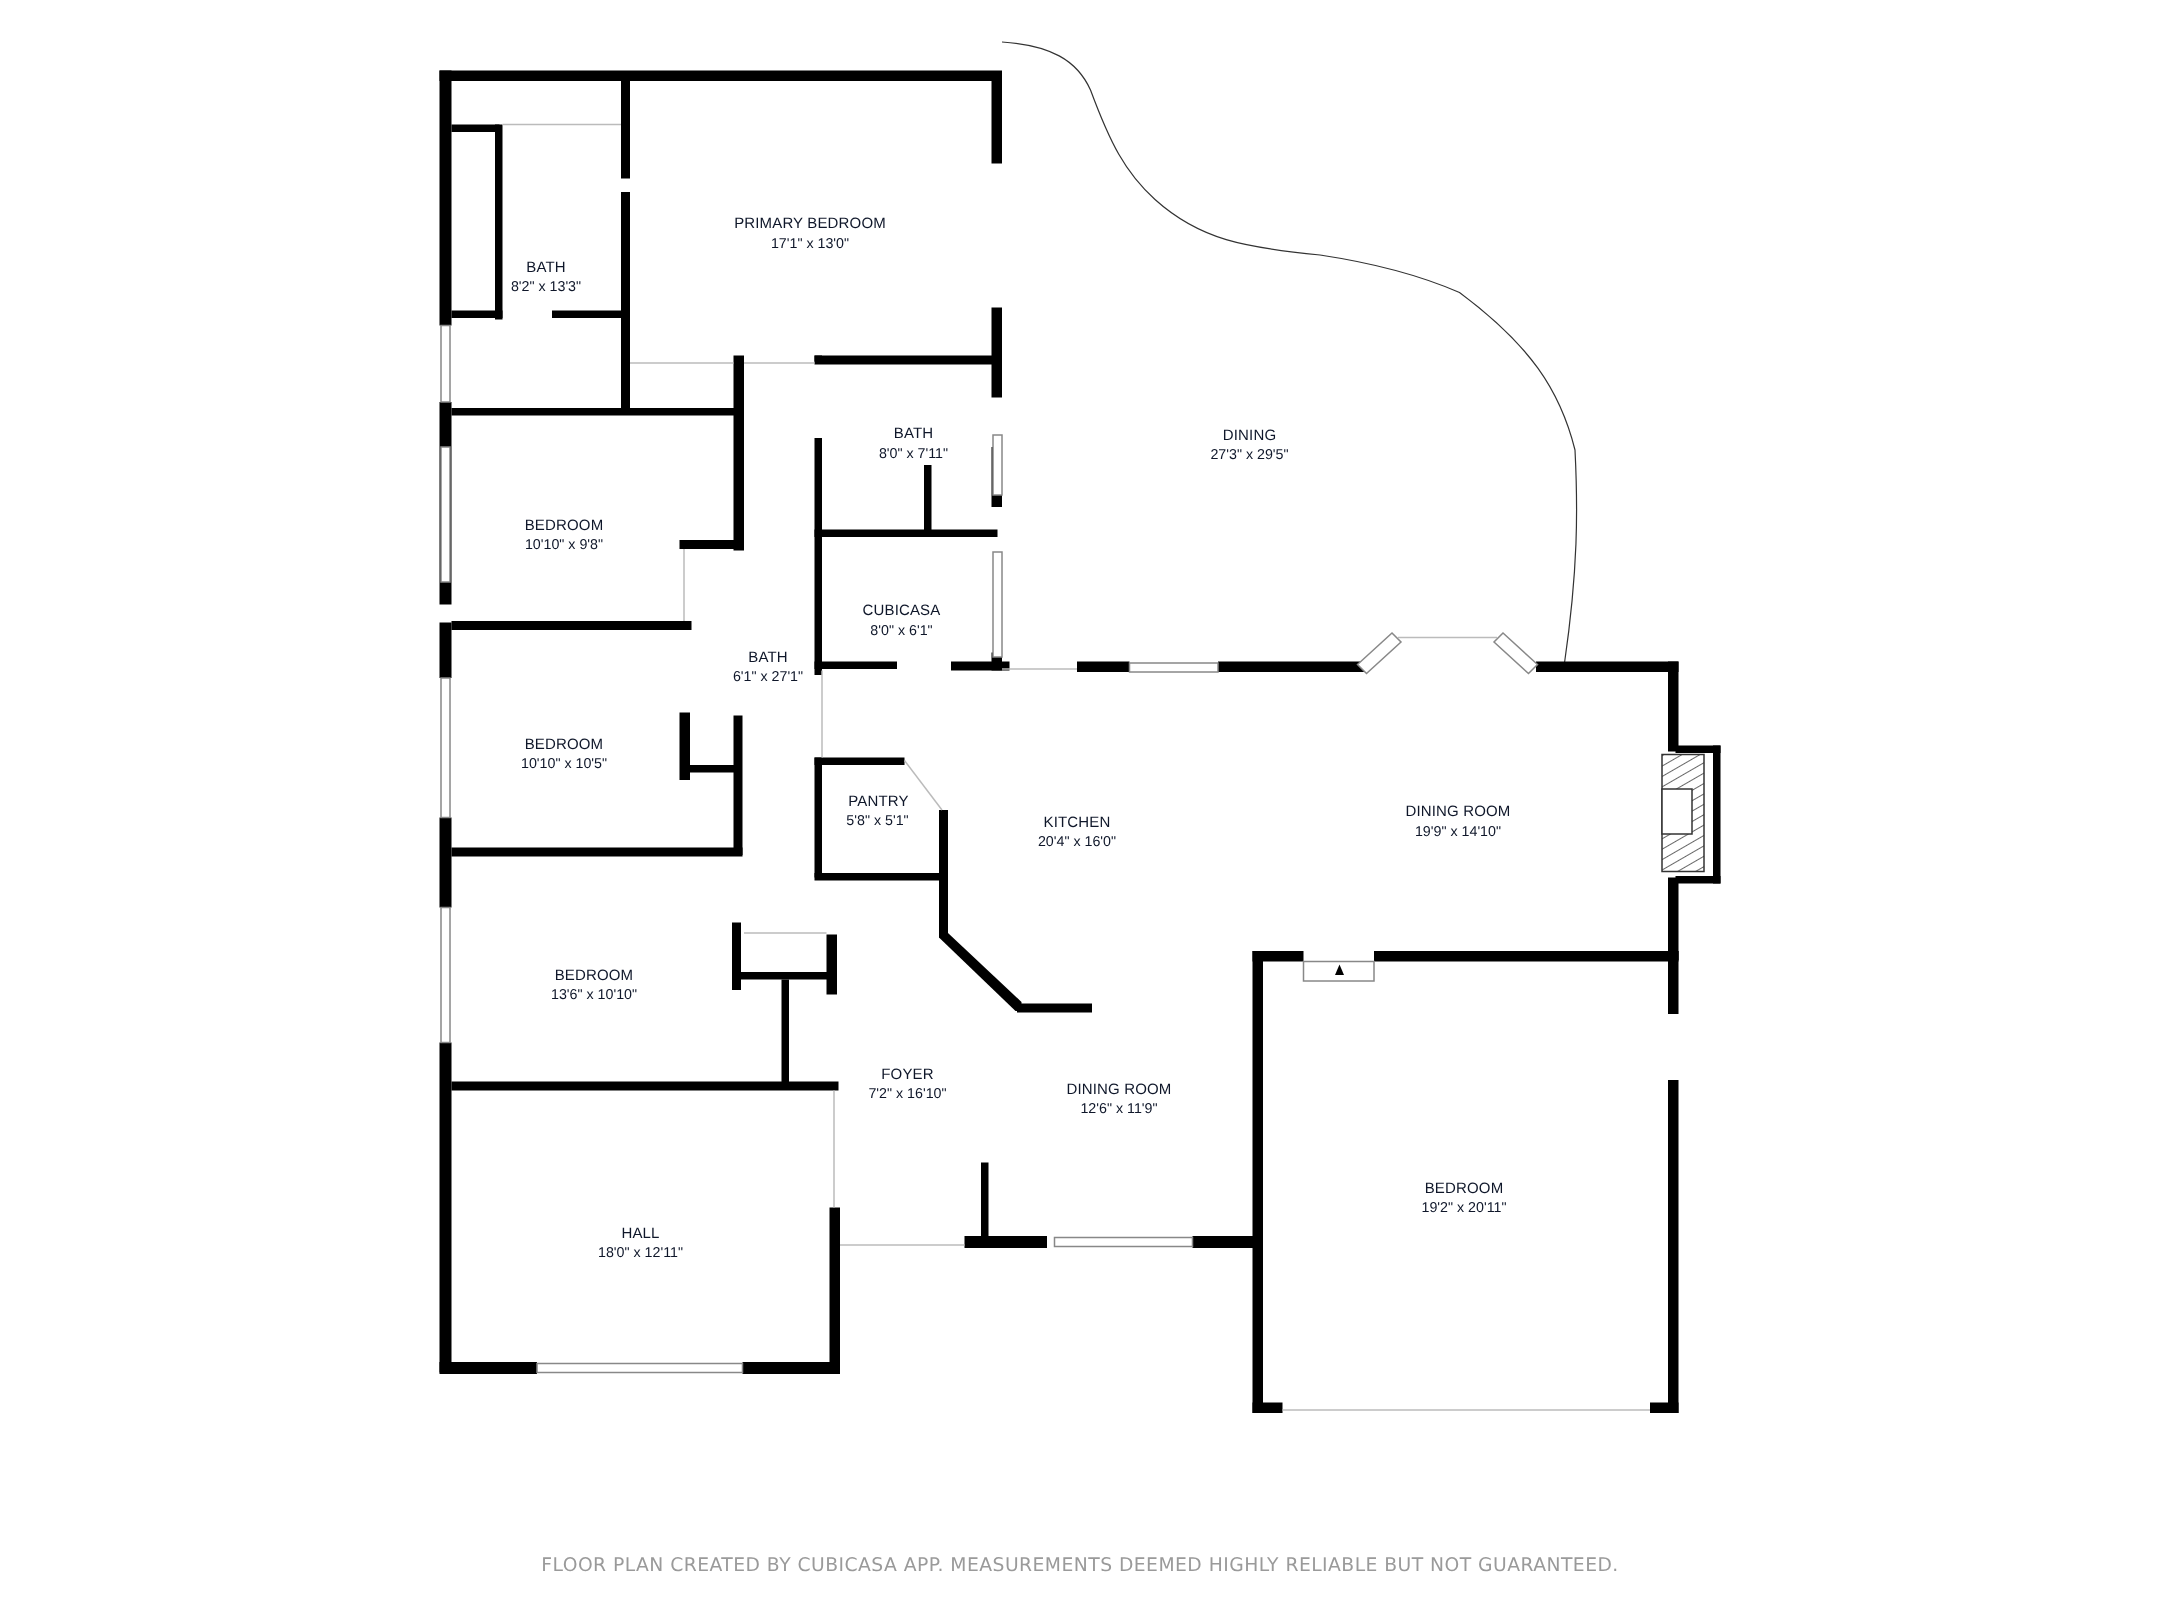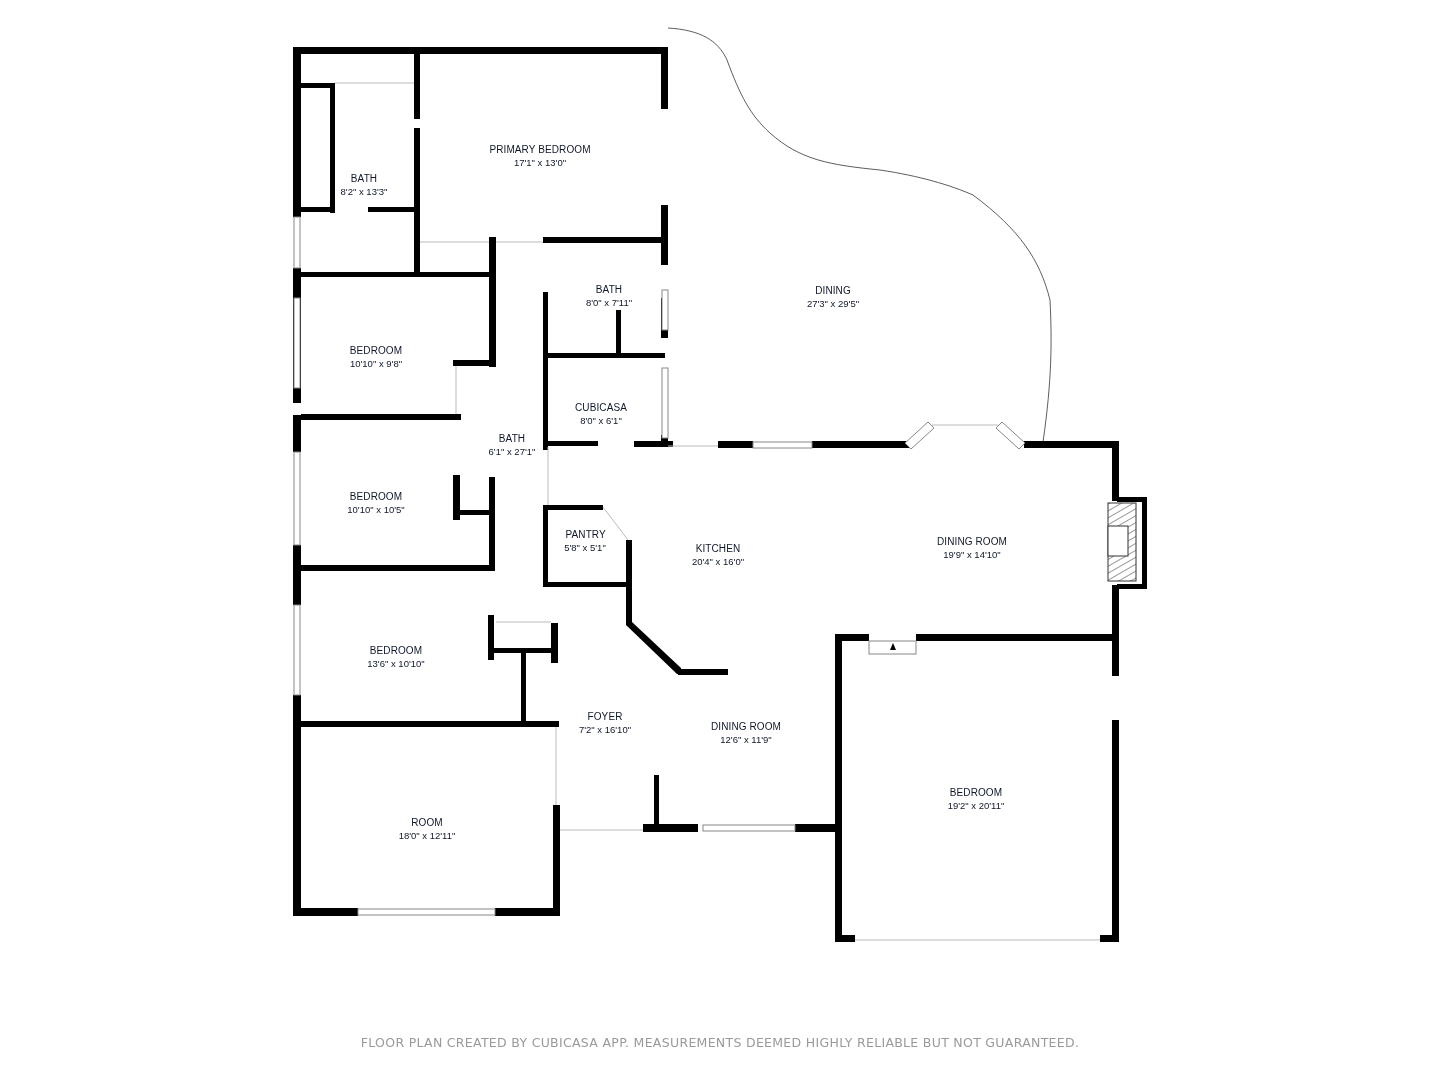--- a/index.html
+++ b/index.html
@@ -193,18 +193,18 @@
   </div>
   <div class="room-label" style="left:746px;top:720px;">
     <span class="room-name">DINING ROOM</span>
     <span class="room-dim">12'6" x 11'9"</span>
   </div>
   <div class="room-label" style="left:976px;top:786px;">
     <span class="room-name">BEDROOM</span>
     <span class="room-dim">19'2" x 20'11"</span>
   </div>
   <div class="room-label" style="left:427px;top:816px;">
-    <span class="room-name">ROOM</span>
+    <span class="room-name">HALL</span>
     <span class="room-dim">18'0" x 12'11"</span>
   </div>
 </div>
 
 <div class="footer">FLOOR PLAN CREATED BY CUBICASA APP. MEASUREMENTS DEEMED HIGHLY RELIABLE BUT NOT GUARANTEED.</div>
 
 </body></html>

